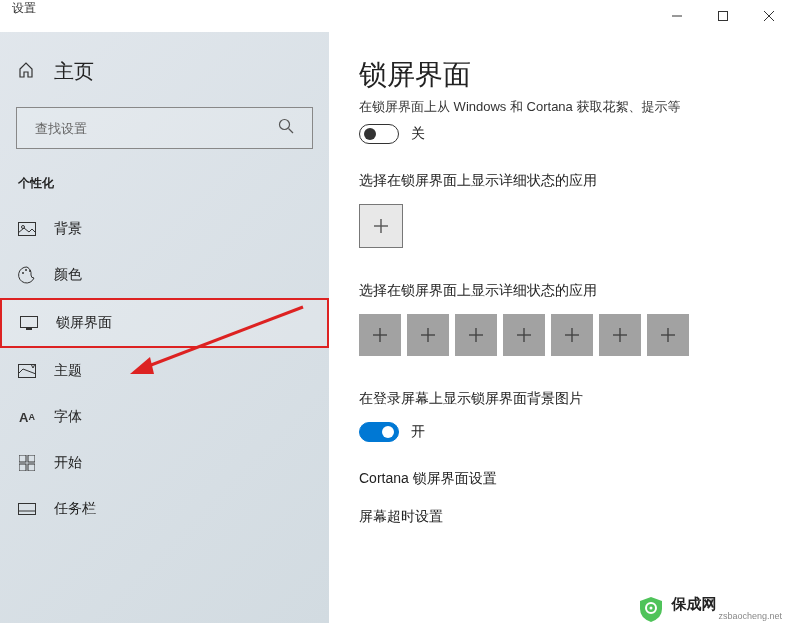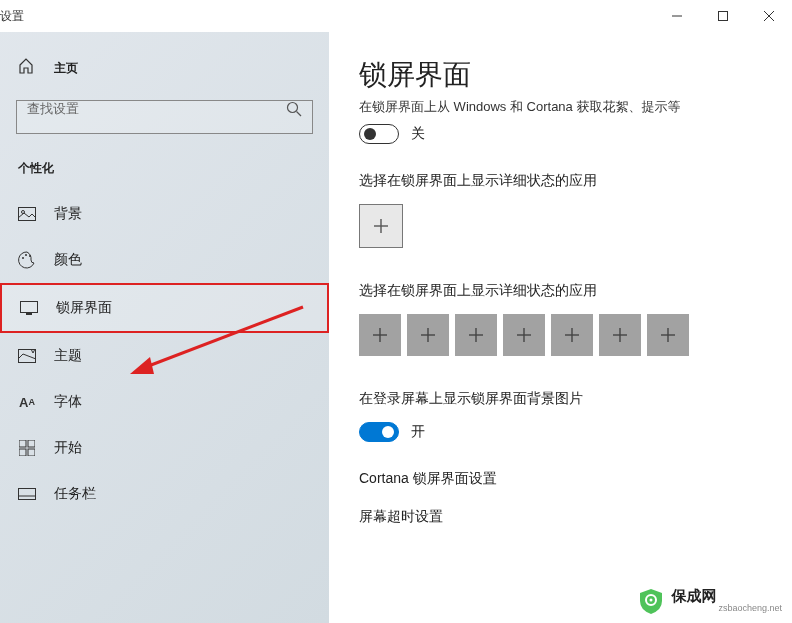--- a/index.html
+++ b/index.html
@@ -1,32 +1,32 @@
 <!DOCTYPE html>
 <html><head>
   <meta charset="utf-8">
   <style>
     * { margin: 0; padding: 0; box-sizing: border-box; font-family: "Microsoft YaHei", "Segoe UI", sans-serif; }
     body { width: 792px; height: 623px; background: #fff; overflow: hidden; position: relative; }
     
-    .titlebar { height: 32px; display: flex; align-items: center; justify-content: space-between; }
+    .titlebar { height: 32px; display: flex; align-items: flex-start; justify-content: space-between; padding-left: 12px; }
     .titlebar-title { font-size: 12px; color: #333; }
     .window-controls { display: flex; height: 100%; }
     .window-btn { width: 46px; height: 32px; display: flex; align-items: center; justify-content: center; cursor: pointer; }
     .window-btn svg { width: 10px; height: 10px; }
     
     .content-wrap { display: flex; height: 591px; }
     
     .sidebar { width: 329px; background: linear-gradient(135deg, rgba(200,210,220,0.55), rgba(180,195,205,0.6)); padding-top: 18px; position: relative; }
     
     .home-row { display: flex; align-items: center; padding: 8px 18px; gap: 18px; cursor: pointer; }
     .home-row .icon { width: 18px; }
-    .home-row .label { font-size: 12px; color: #222; font-weight: bold; }
-    
-    .search-box { margin: 14px 16px 0 16px; height: 34px; border: 1px solid #888; display: flex; align-items: flex-start; padding: 0 10px; background: rgba(255,255,255,0.15); }
+    .home-row .label { font-size: 20px; color: #222; }
+    
+    .search-box { margin: 14px 16px 0 16px; height: 42px; border: 1px solid #888; display: flex; align-items: center; padding: 0 18px; background: rgba(255,255,255,0.15); }
     .search-input { flex: 1; border: none; background: transparent; font-size: 13px; color: #555; outline: none; }
     .search-input::placeholder { color: #666; }
     .search-icon { width: 16px; height: 16px; }
     
     .section-header { padding: 26px 18px 14px 18px; font-size: 12px; font-weight: 600; color: #222; }
     
     .nav-item { display: flex; align-items: center; padding: 14px 18px; gap: 18px; cursor: pointer; }
     .nav-item .icon { width: 18px; display: flex; align-items: center; justify-content: center; }
     .nav-item .label { font-size: 14px; color: #222; }
     .nav-item.selected { border: 2px solid #d22; background: rgba(255,255,255,0.18); }
@@ -46,21 +46,21 @@
     
     .tile-row { display: flex; gap: 6px; margin-bottom: 34px; }
     .tile { width: 42px; height: 42px; background: #a2a2a2; display: flex; align-items: center; justify-content: center; cursor: pointer; }
     .tile.big { width: 44px; height: 44px; border: 1px solid #777; background: #e8e8e8; }
     .tile svg { width: 16px; height: 16px; }
     
     .link-text { font-size: 14px; color: #222; margin-bottom: 20px; cursor: pointer; }
     
     .arrow-annotation { position: absolute; left: 128px; top: 270px; pointer-events: none; }
     
-    .watermark { position: absolute; right: 10px; bottom: 8px; display: flex; align-items: center; gap: 6px; }
+    .watermark { position: absolute; right: 10px; bottom: 0; display: flex; align-items: center; gap: 6px; }
     .watermark-icon { width: 28px; height: 28px; }
     .watermark-text { display: flex; flex-direction: column; line-height: 1.1; }
     .watermark-text .main-w { font-size: 15px; font-weight: 700; color: #222; }
     .watermark-text .sub-w { font-size: 9px; color: #888; margin-left: 47px; }
   </style>
 </head>
 <body>
 
 <div class="titlebar">
   <span class="titlebar-title">设置</span>

